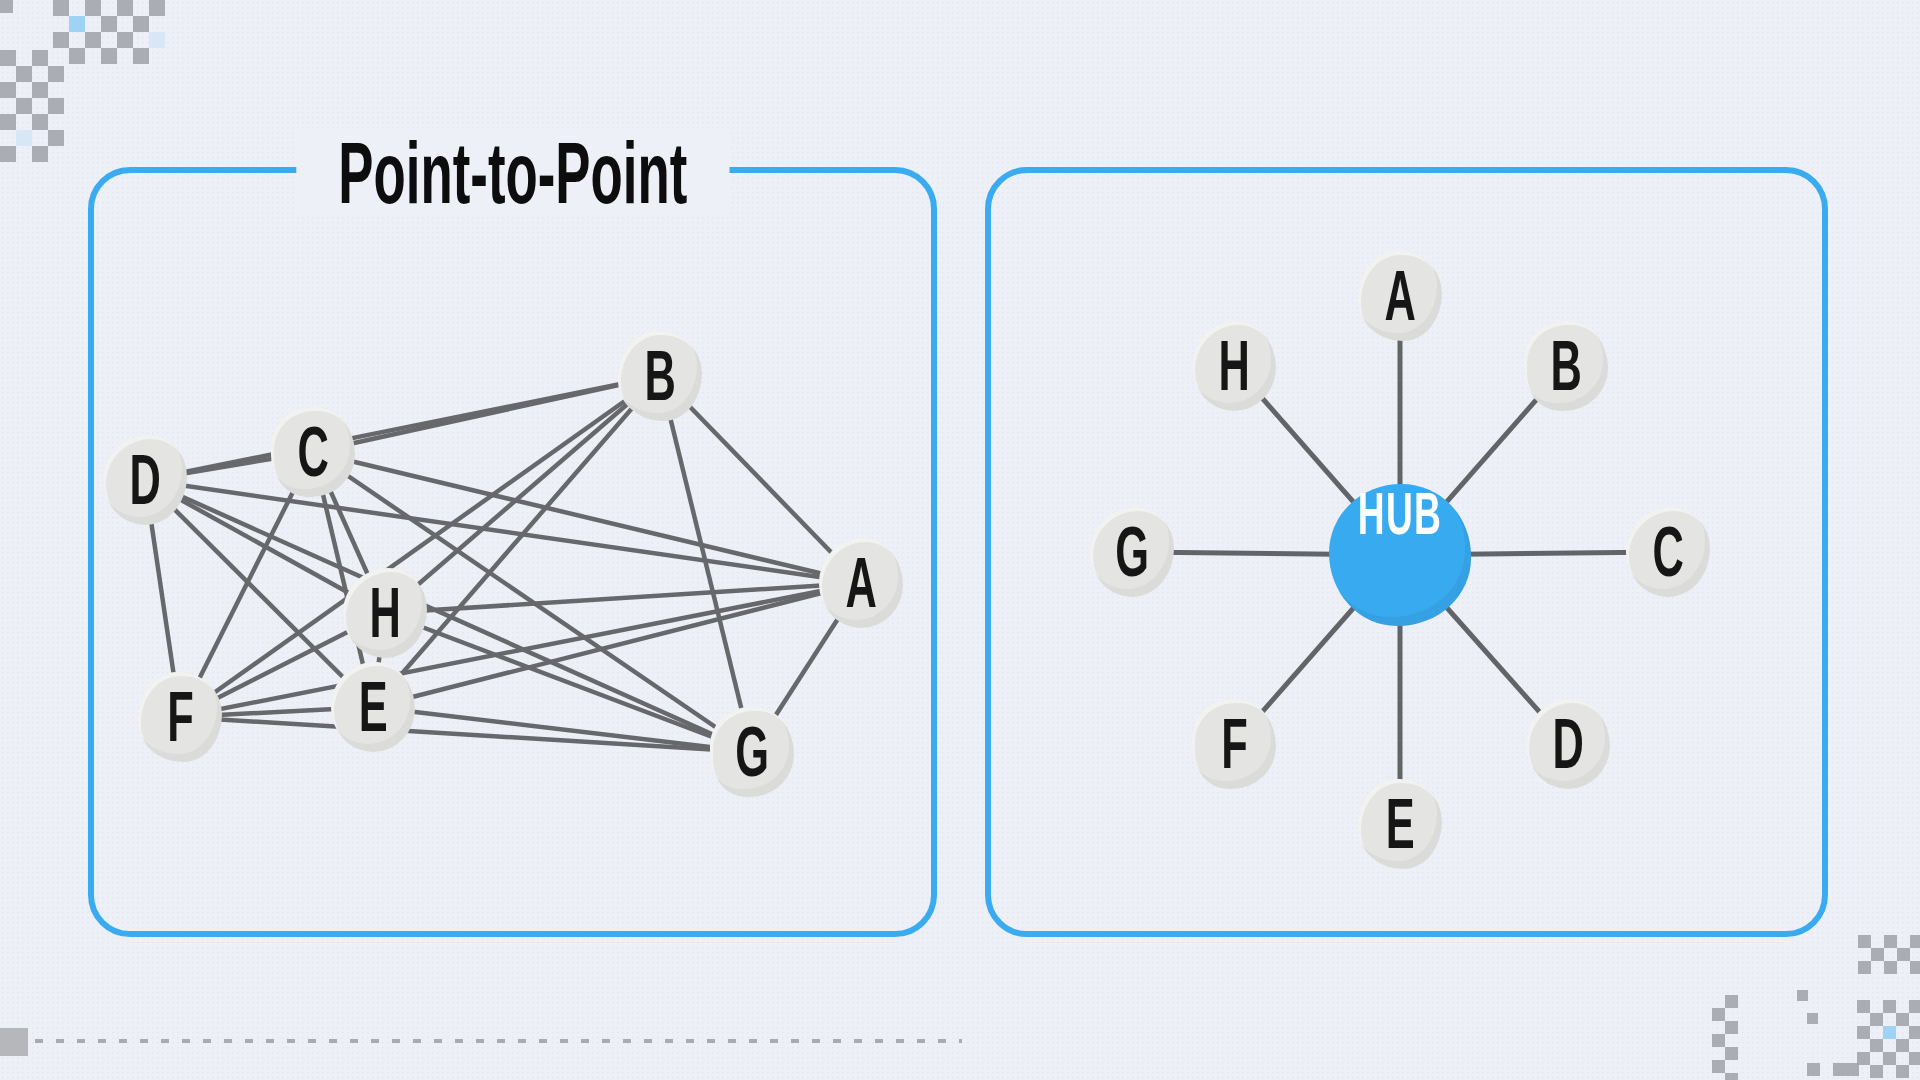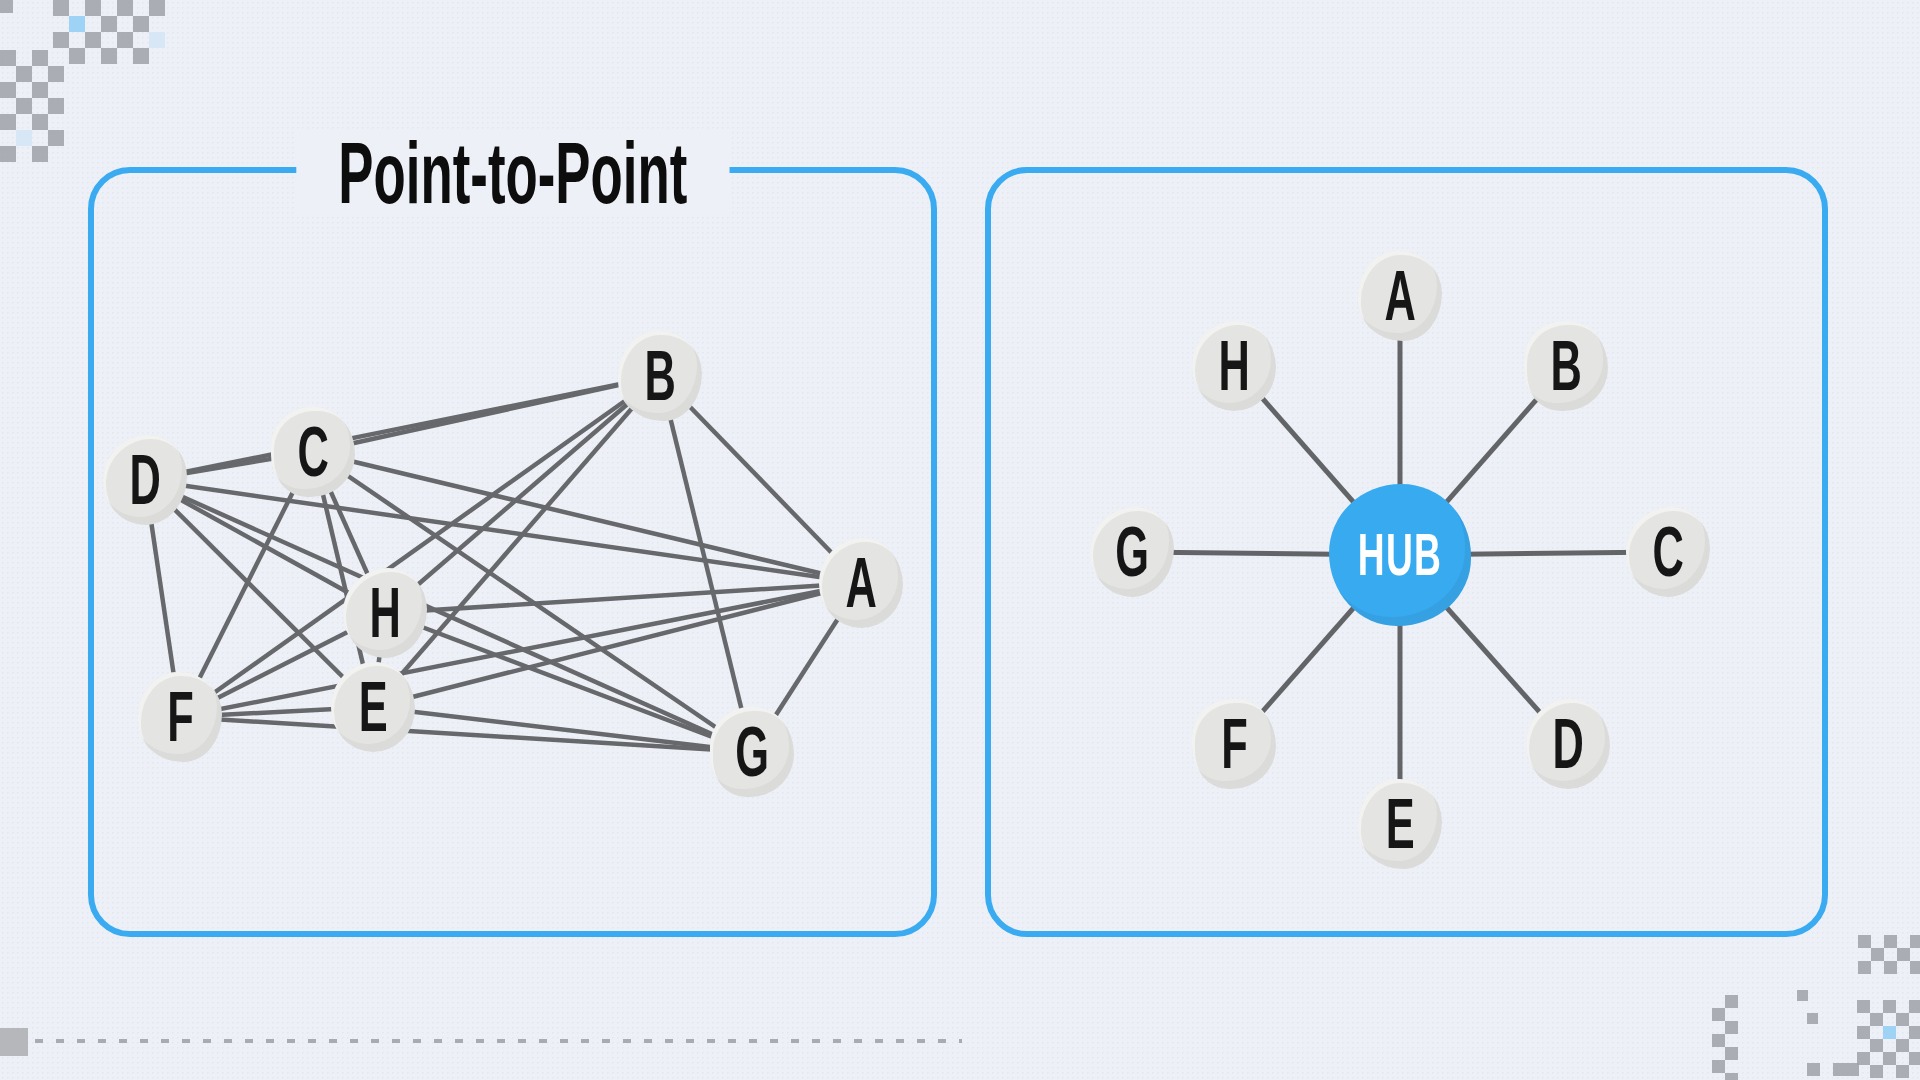--- a/index.html
+++ b/index.html
@@ -27,21 +27,21 @@
   .node{
     position:absolute;display:flex;align-items:center;justify-content:center;
     background:#e4e4e2;
     box-shadow:inset -5px -8px 0 rgba(0,0,0,0.035), inset 3px 4px 0 rgba(255,255,255,0.5);
   }
   .node .glyph{
     display:inline-block;transform:scaleX(0.62);transform-origin:50% 50%;
     font-size:70px;font-weight:700;color:#161616;line-height:1;
   }
   .hub-node{
-    position:absolute;display:flex;align-items:center;justify-content:center;
+    position:absolute;display:flex;justify-content:center;
     background:#38aaf0;
     box-shadow:inset -6px -9px 0 rgba(0,0,0,0.05);
   }
   .hub-node .glyph{
     display:inline-block;transform:scaleX(0.62);transform-origin:50% 50%;
     font-size:60px;font-weight:700;color:#ffffff;letter-spacing:2px;line-height:1;
   }
   .decor-block{position:absolute;}
   .decor-cell{position:absolute;}
   .dashed-line{position:absolute;}

